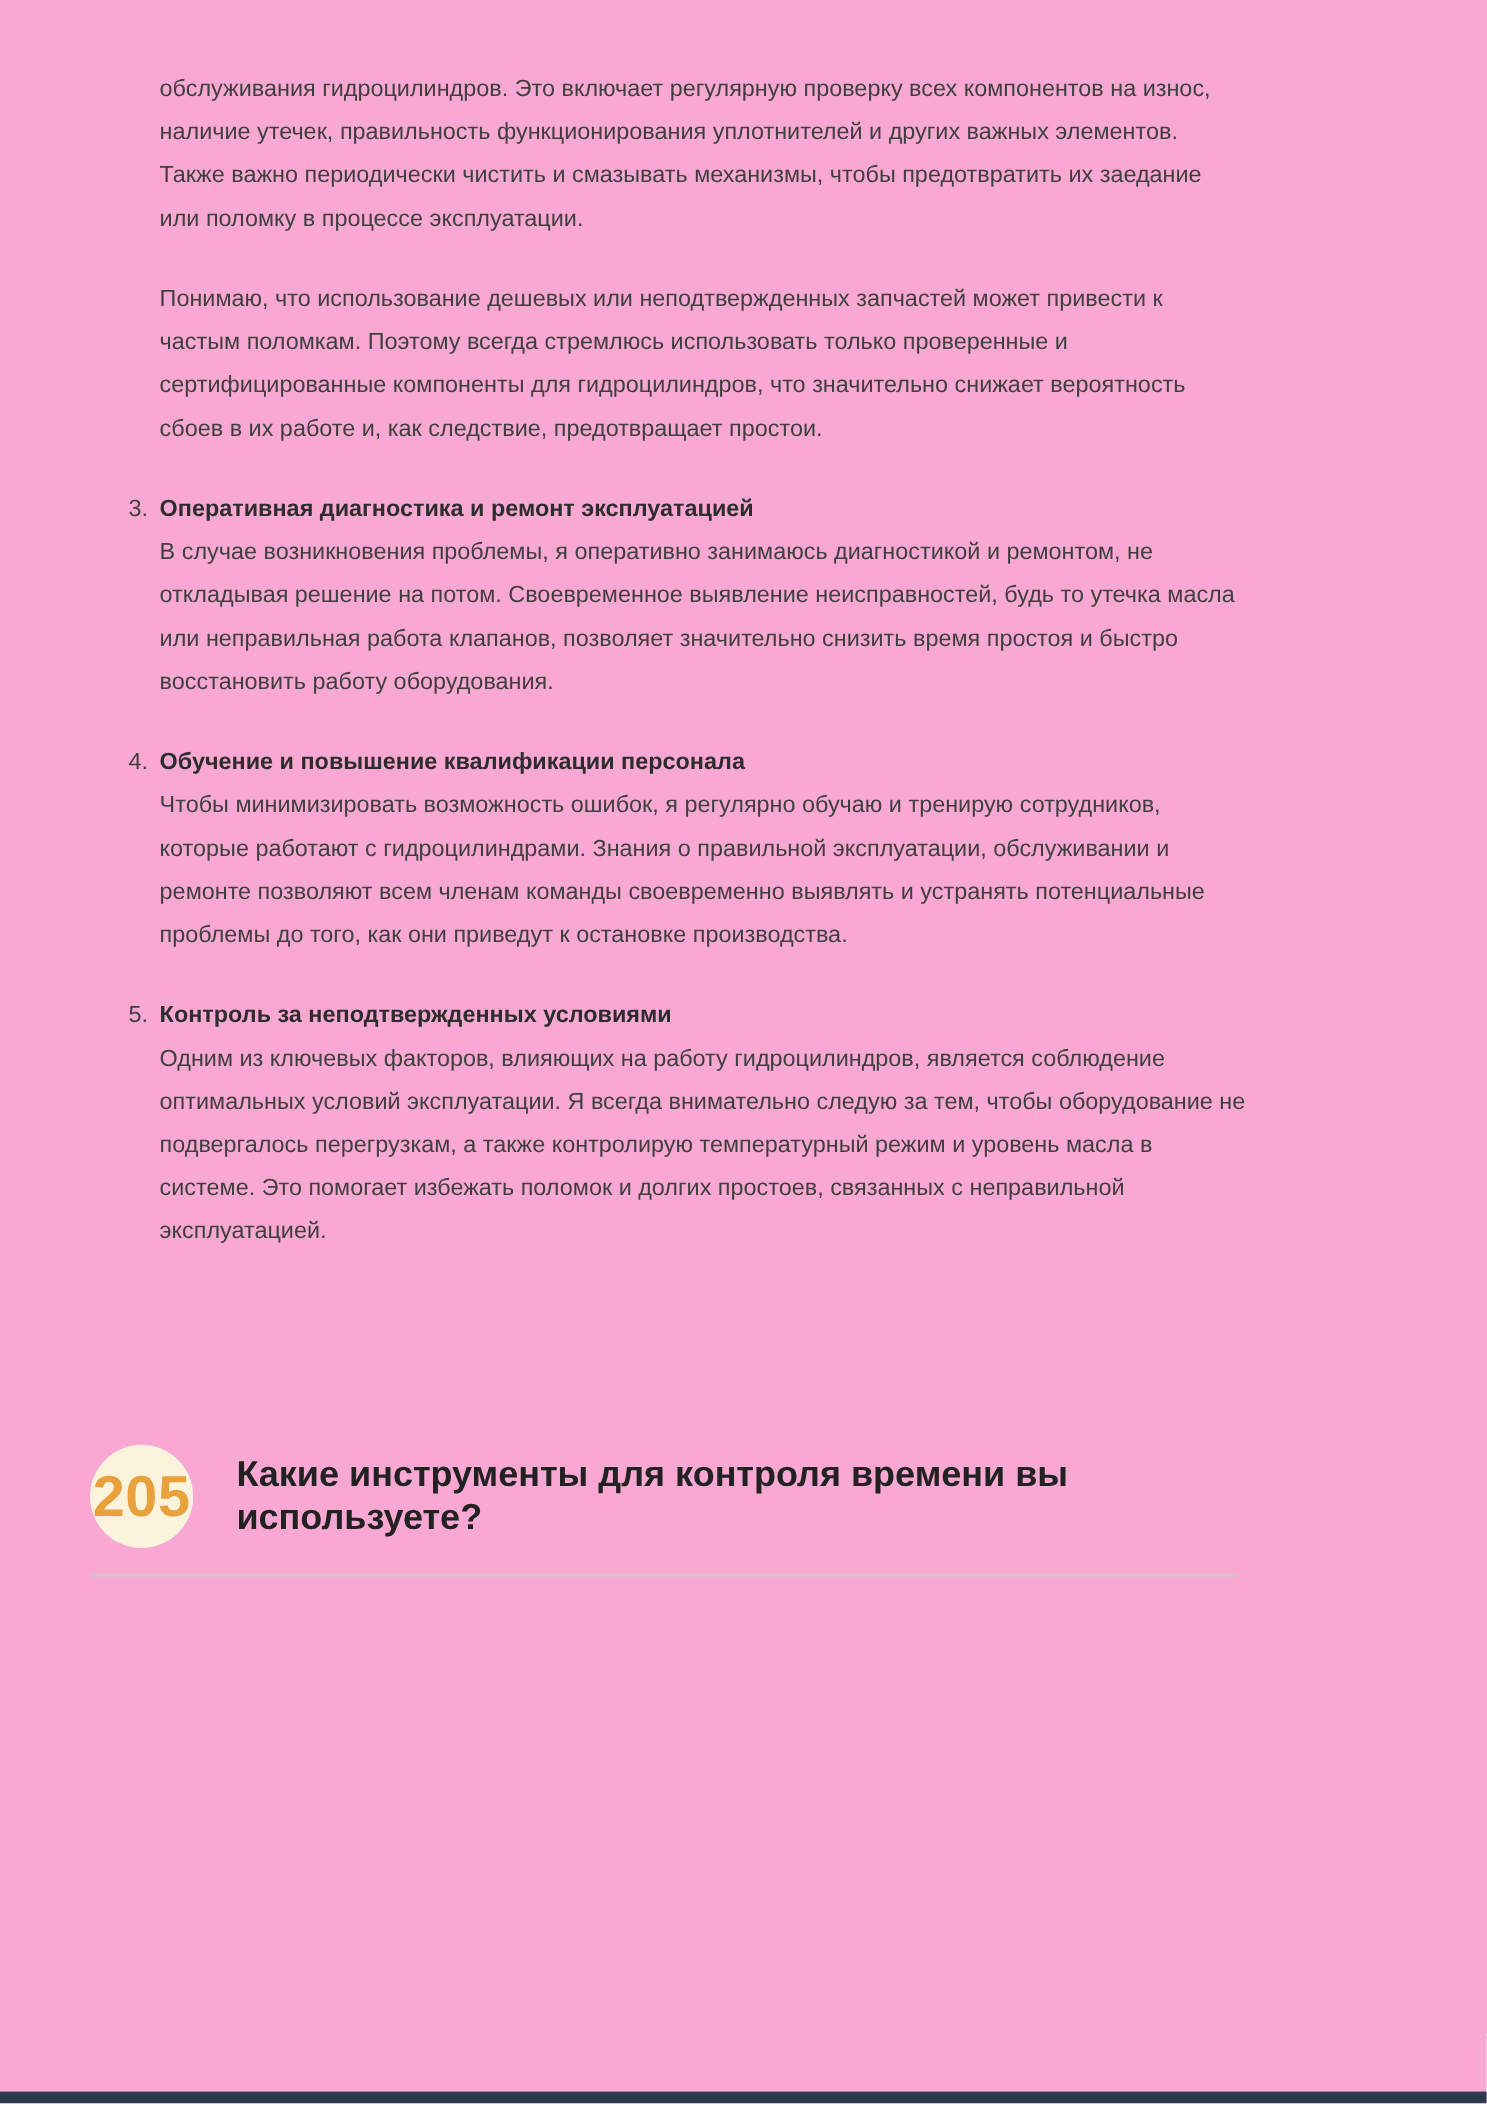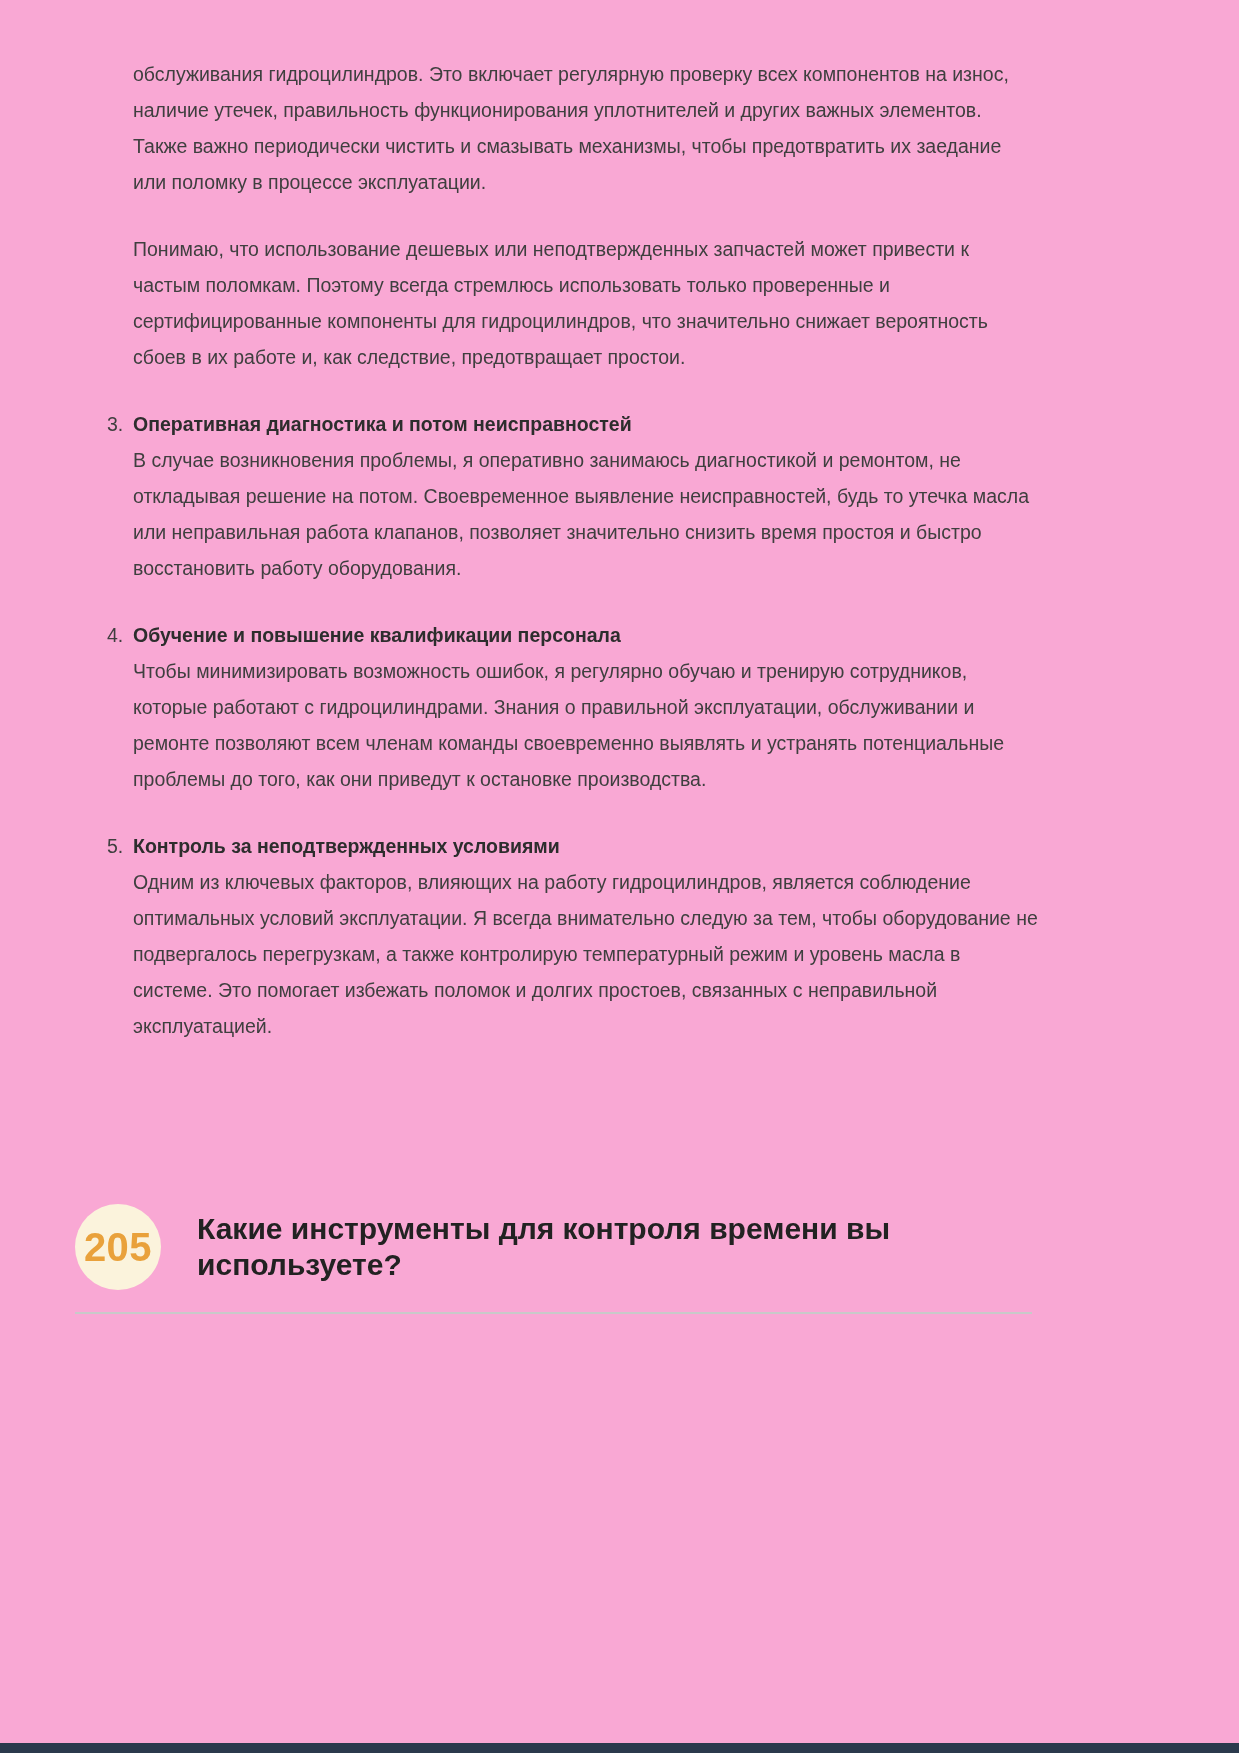--- a/index.html
+++ b/index.html
@@ -63,21 +63,21 @@
     width:86px;
     height:86px;
     border-radius:50%;
     background:var(--badge-background);
     display:flex;
     align-items:center;
     justify-content:center;
     margin-right:36px;
   }
   .question-number{
-    font-size:40px;
+    font-size:48px;
     font-weight:700;
     color:var(--question-number);
     letter-spacing:0.5px;
   }
   .question-title{
     font-size:30px;
     font-weight:700;
     line-height:36px;
     color:#222222;
     max-width:840px;
@@ -107,21 +107,21 @@
     <p class="intro">обслуживания гидроцилиндров. Это включает регулярную проверку всех компонентов на износ, наличие утечек, правильность функционирования уплотнителей и других важных элементов. Также важно периодически чистить и смазывать механизмы, чтобы предотвратить их заедание или поломку в процессе эксплуатации.</p>
 
     <div class="list">
 
       <div class="list-item">
         <p class="item-body">Понимаю, что использование дешевых или неподтвержденных запчастей может привести к частым поломкам. Поэтому всегда стремлюсь использовать только проверенные и сертифицированные компоненты для гидроцилиндров, что значительно снижает вероятность сбоев в их работе и, как следствие, предотвращает простои.</p>
       </div>
 
       <div class="list-item">
         <div class="item-heading">
-          <span class="item-number">3.</span><span class="item-title">Оперативная диагностика и потом неисправностей</span>
+          <span class="item-number">3.</span><span class="item-title">Оперативная диагностика и ремонт эксплуатацией</span>
         </div>
         <p class="item-body">В случае возникновения проблемы, я оперативно занимаюсь диагностикой и ремонтом, не откладывая решение на потом. Своевременное выявление неисправностей, будь то утечка масла или неправильная работа клапанов, позволяет значительно снизить время простоя и быстро восстановить работу оборудования.</p>
       </div>
 
       <div class="list-item">
         <div class="item-heading">
           <span class="item-number">4.</span><span class="item-title">Обучение и повышение квалификации персонала</span>
         </div>
         <p class="item-body">Чтобы минимизировать возможность ошибок, я регулярно обучаю и тренирую сотрудников, которые работают с гидроцилиндрами. Знания о правильной эксплуатации, обслуживании и ремонте позволяют всем членам команды своевременно выявлять и устранять потенциальные проблемы до того, как они приведут к остановке производства.</p>
       </div>

